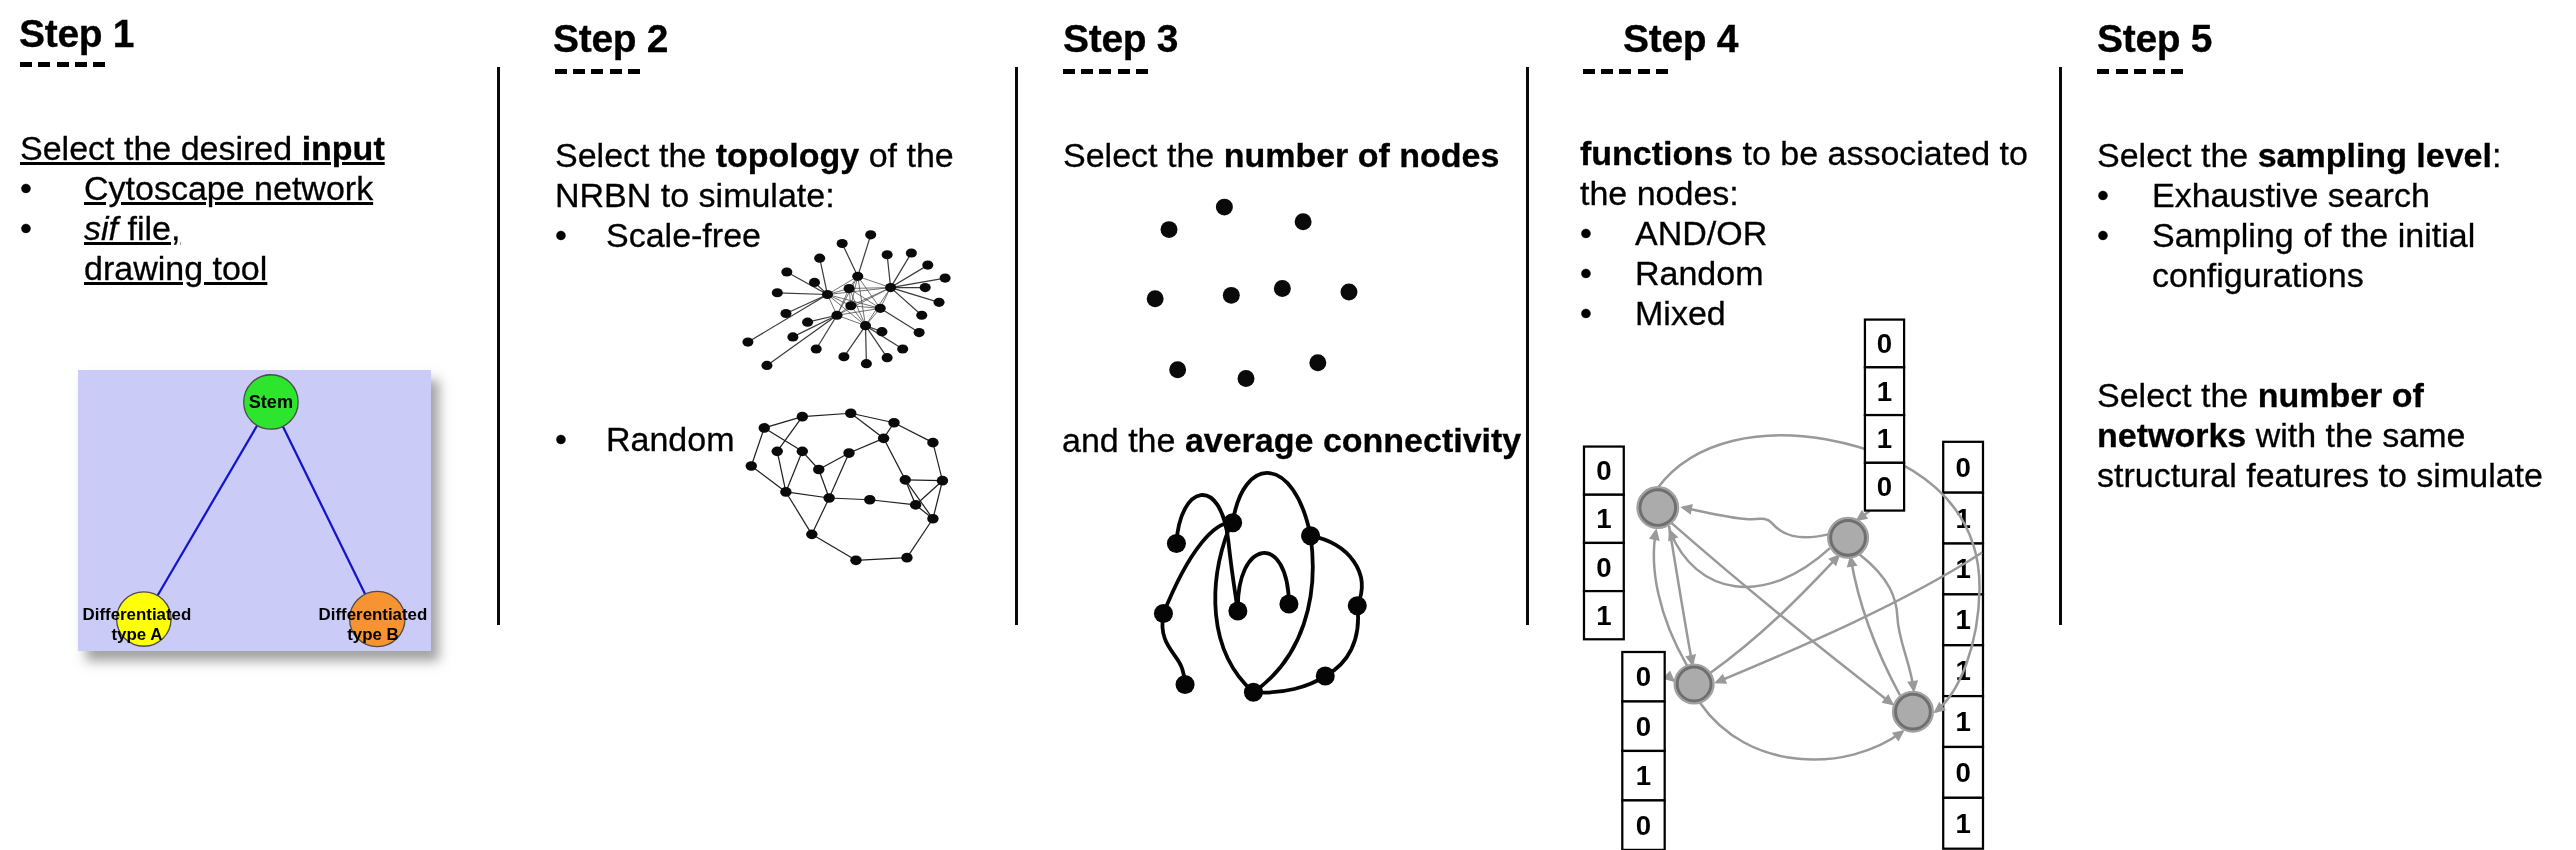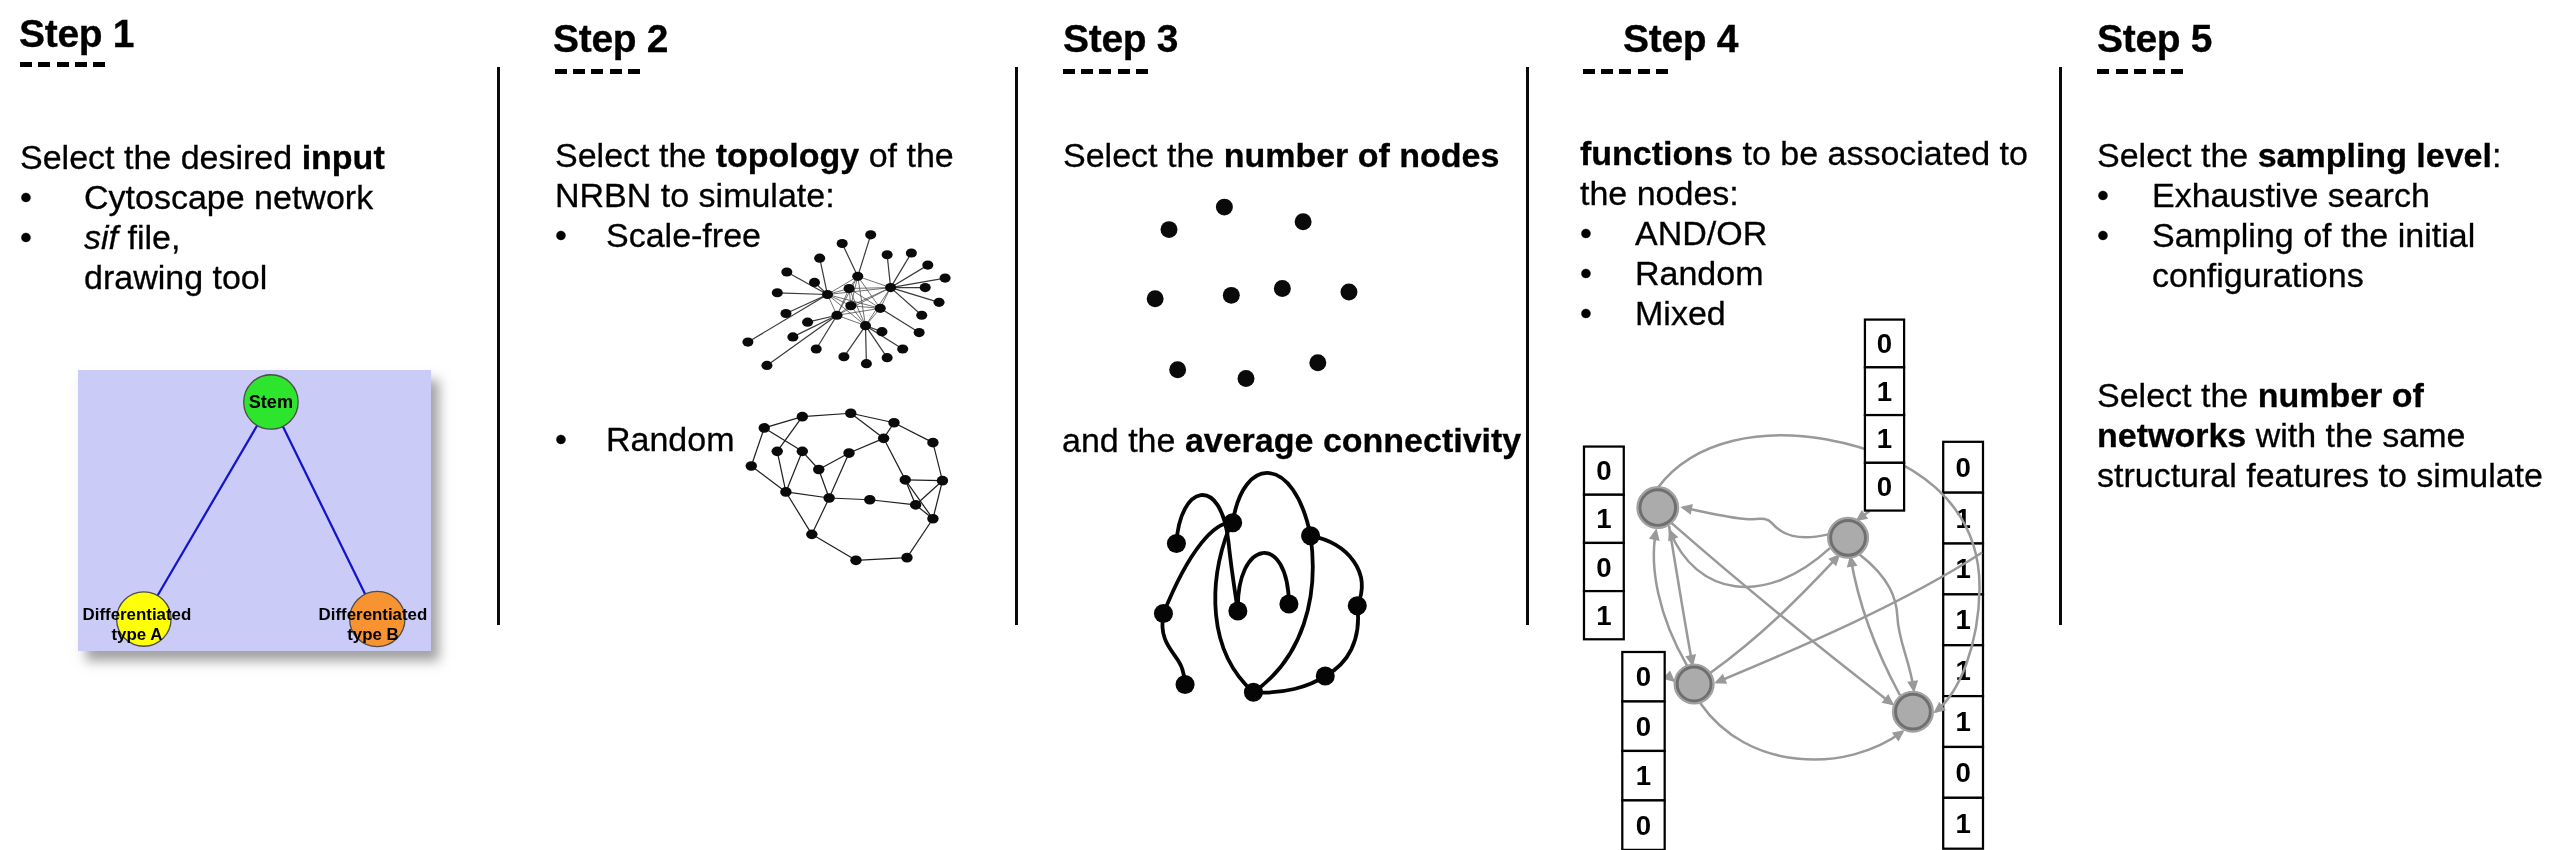--- a/index.html
+++ b/index.html
@@ -39,21 +39,21 @@
 <div style="position:absolute;left:1583px;top:69px;width:12px;height:5px;background:#000;"></div>
 <div style="position:absolute;left:1601px;top:69px;width:12px;height:5px;background:#000;"></div>
 <div style="position:absolute;left:1619px;top:69px;width:12px;height:5px;background:#000;"></div>
 <div style="position:absolute;left:1638px;top:69px;width:12px;height:5px;background:#000;"></div>
 <div style="position:absolute;left:1656px;top:69px;width:12px;height:5px;background:#000;"></div>
 <div style="position:absolute;left:2097px;top:69px;width:12px;height:5px;background:#000;"></div>
 <div style="position:absolute;left:2116px;top:69px;width:12px;height:5px;background:#000;"></div>
 <div style="position:absolute;left:2134px;top:69px;width:12px;height:5px;background:#000;"></div>
 <div style="position:absolute;left:2153px;top:69px;width:12px;height:5px;background:#000;"></div>
 <div style="position:absolute;left:2171px;top:69px;width:12px;height:5px;background:#000;"></div>
-<div class="body" style="left:20px;top:137px;width:485px;">
+<div class="body" style="left:20px;top:128px;width:485px;text-decoration:underline;">
 <div class="row">Select the desired <b>input</b></div>
 <div class="row"><span class="bl" style="width:64px;">•</span>Cytoscape network</div>
 <div class="row"><span class="bl" style="width:64px;">•</span><i>sif</i> file,</div>
 <div class="row"><span class="bl" style="width:64px;"></span>drawing tool</div>
 </div>
 <div class="body" style="left:555px;top:135px;width:485px;">
 <div class="row">Select the <b>topology</b> of the</div>
 <div class="row">NRBN to simulate:</div>
 <div class="row"><span class="bl" style="width:51px;">•</span>Scale-free</div>
 </div>

